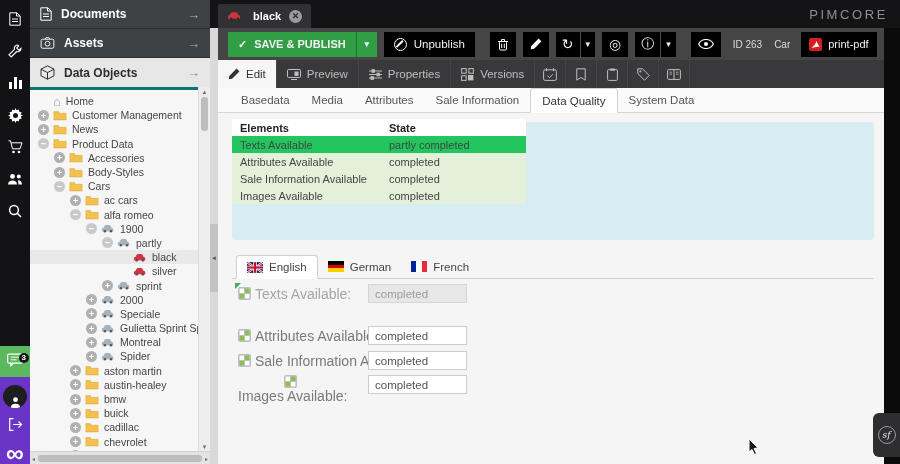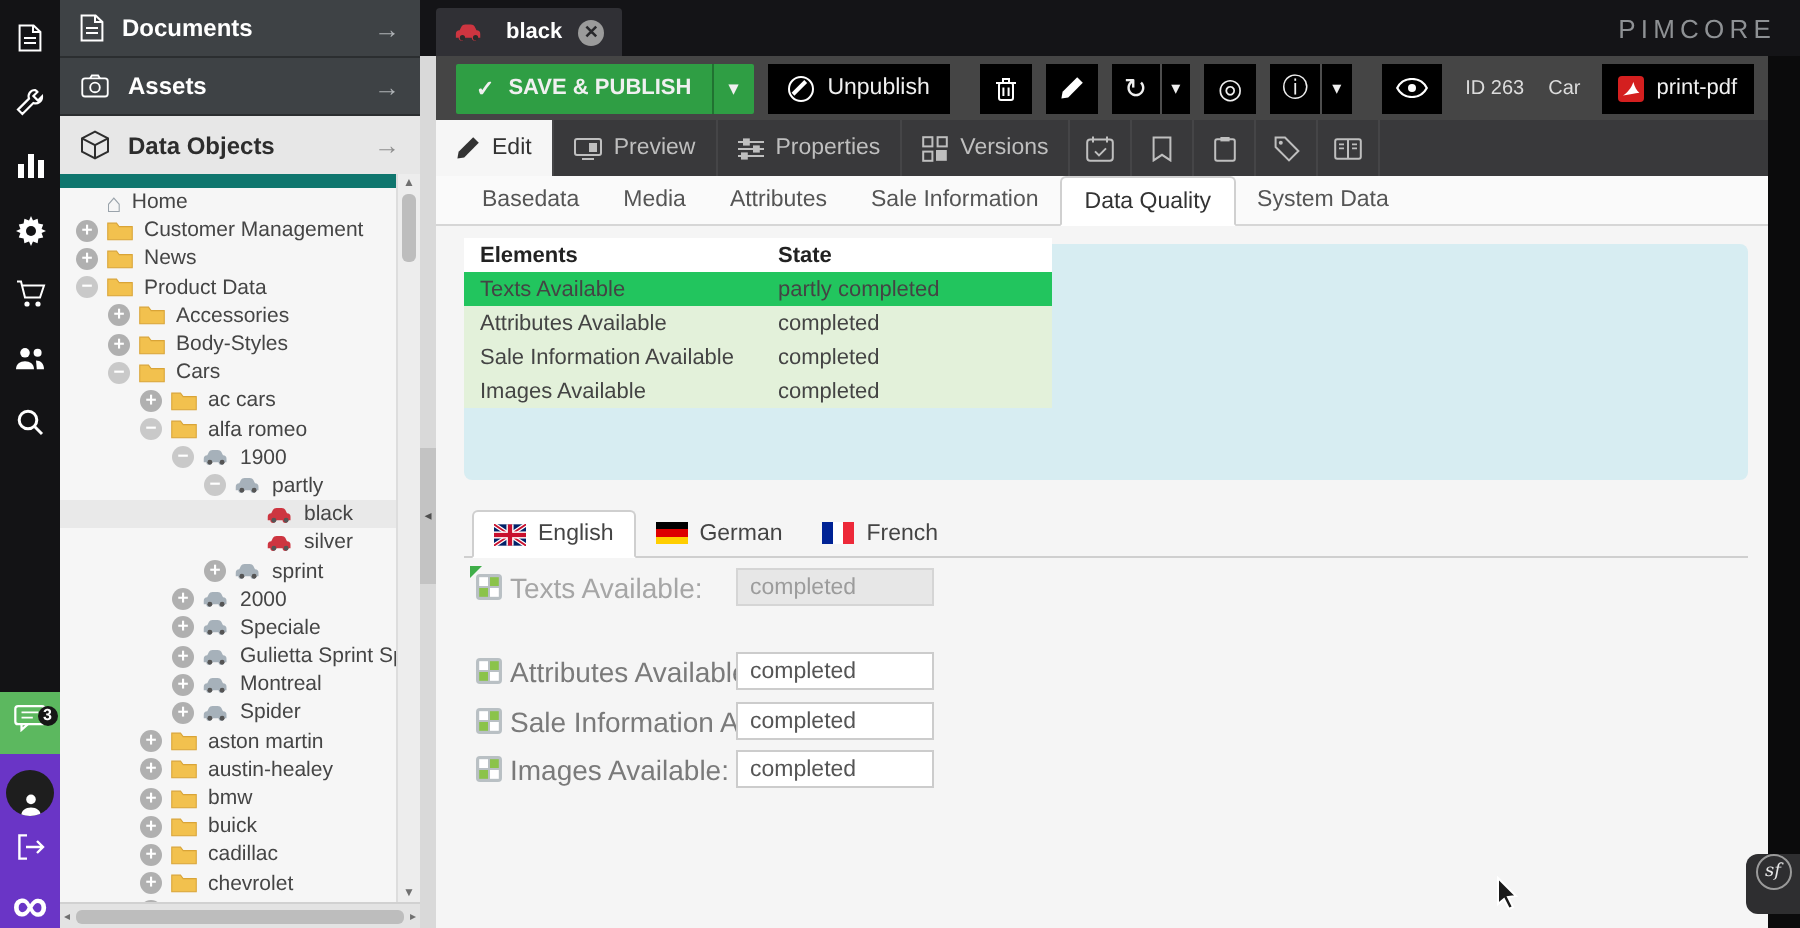--- a/index.html
+++ b/index.html
@@ -18,21 +18,21 @@
   .avatar{width:24px;height:24px;border-radius:50%;background:#1e1e1e;display:flex;align-items:flex-end;justify-content:center;margin-top:8px;overflow:hidden}
   .logout-slot{margin-top:9px}
   .pim-logo{margin-top:7px;color:#fff;font-size:25px;line-height:22px;font-weight:bold}
 
   
   .panel{position:absolute;left:30px;top:0;width:180px;height:464px;background:#f6f6f6;overflow:hidden}
   .acc-header{height:28px;display:flex;align-items:center;padding:0 10px;background:#3e4245;color:#fff;
               font-weight:bold;font-size:12px;border-bottom:1px solid #2b2e30;gap:9px}
   .acc-header .hicon{display:flex;align-items:center;color:#fff}
   .acc-header .arrow{margin-left:auto;color:#aeb2b5;font-size:13px;font-weight:normal}
-  .acc-header.active{background:#e7e7e7;color:#2d2d2d;border-bottom:7px solid #0f766e;height:29px}
+  .acc-header.active{background:#e7e7e7;color:#2d2d2d;border-bottom:3px solid #0f766e;height:29px}
   .acc-header.active .hicon{color:#2d2d2d}
   .acc-header.active .arrow{color:#8f8f8f}
 
   .tree{position:absolute;top:87px;left:0;right:11px;bottom:12px;padding-top:7px;overflow:hidden;white-space:nowrap}
   .trow{height:14.2px;display:flex;align-items:center;font-size:10.5px;color:#454545}
   .trow.sel{background:#e9e9e9}
   .exp{width:11px;height:11px;min-width:11px;border-radius:50%;background:#b0b0b0;color:#fff;font-size:9.5px;
        line-height:11px;text-align:center;font-weight:bold;margin-right:4px}
   .exp.minus{background:#c9c9c9}
   .noexp{width:11px;min-width:11px;margin-right:4px}
@@ -120,22 +120,22 @@
   .flabel{font-size:14px;color:#7a7a7a}
   .field input{position:absolute;left:130px;top:0;width:99px;height:19px;border:1px solid #ccc;background:#fff;
                font-size:11.5px;color:#555;padding:0 6px;box-sizing:border-box;font-family:"Liberation Sans",sans-serif}
   .field.disabled input{background:#e7e7e7;border-color:#d5d5d5;color:#9c9c9c}
   .field.disabled .flabel{color:#a6a6a6}
 
   .cursor{position:absolute;left:530px;top:350px;z-index:9}
 
   
   .rightstrip{position:absolute;right:0;top:28px;width:16px;bottom:0;background:#0b0b0c;z-index:6}
-  .sf-badge{position:absolute;right:0;bottom:7px;width:27px;height:30px;background:#2e2e30;border-radius:6px 0 0 6px;
-            display:flex;justify-content:center;z-index:10}
+  .sf-badge{position:absolute;right:0;bottom:7px;width:27px;height:44px;background:#2e2e30;border-radius:6px 0 0 6px;
+            display:flex;align-items:center;justify-content:center;z-index:10}
   .sf-circle{width:18px;height:18px;border-radius:50%;border:1.5px solid #9a9a9a;color:#e8e8e8;box-sizing:border-box;
              font-family:"DejaVu Serif",serif;font-style:italic;font-size:9px;display:flex;align-items:center;justify-content:center}
 </style>
 </head>
 <body>
 
 <div class="rail">
   <div class="rail-icon" style="margin-top:3px">
     <svg width="12" height="14" viewBox="0 0 12 14" fill="none" stroke="#fff">
         <path d="M.8.8h7L11.2 4v9.2H.8z"></path>
@@ -754,21 +754,21 @@
             <rect width="13" height="13" rx="2" fill="#b9c0c4"></rect>
             <rect x="1.6" y="1.6" width="4.4" height="4.4" fill="#fff"></rect>
             <rect x="7" y="1.6" width="4.4" height="4.4" fill="#8bc34a"></rect>
             <rect x="1.6" y="7" width="4.4" height="4.4" fill="#8bc34a"></rect>
             <rect x="7" y="7" width="4.4" height="4.4" fill="#fff"></rect>
           </svg>
         </span>
     <span class="flabel">Sale Information Available:</span>
     <input type="text" value="completed" style="">
       </div>
-      <div class="field" style="top: 287px;">
+      <div class="field" style="top: 287px; flex-direction: column;">
     <span class="ficon">
           <svg width="13" height="13" viewBox="0 0 13 13">
             <rect width="13" height="13" rx="2" fill="#b9c0c4"></rect>
             <rect x="1.6" y="1.6" width="4.4" height="4.4" fill="#fff"></rect>
             <rect x="7" y="1.6" width="4.4" height="4.4" fill="#8bc34a"></rect>
             <rect x="1.6" y="7" width="4.4" height="4.4" fill="#8bc34a"></rect>
             <rect x="7" y="7" width="4.4" height="4.4" fill="#fff"></rect>
           </svg>
         </span>
     <span class="flabel">Images Available:</span>

